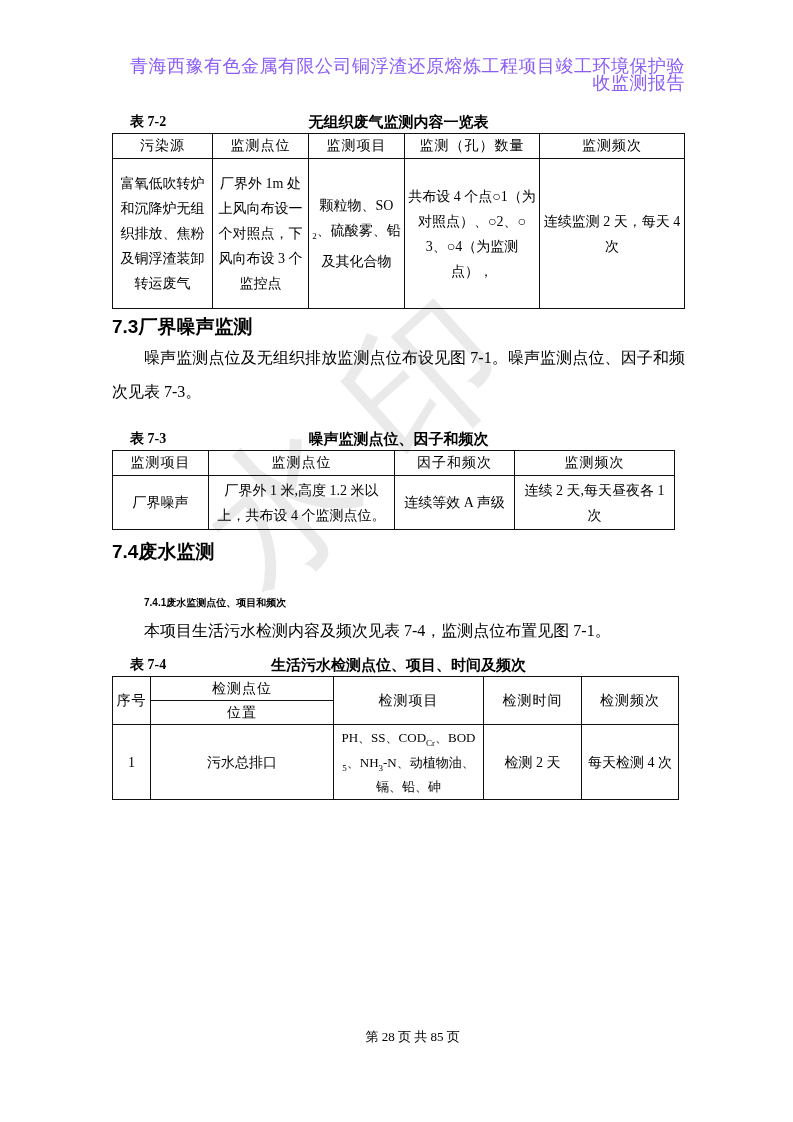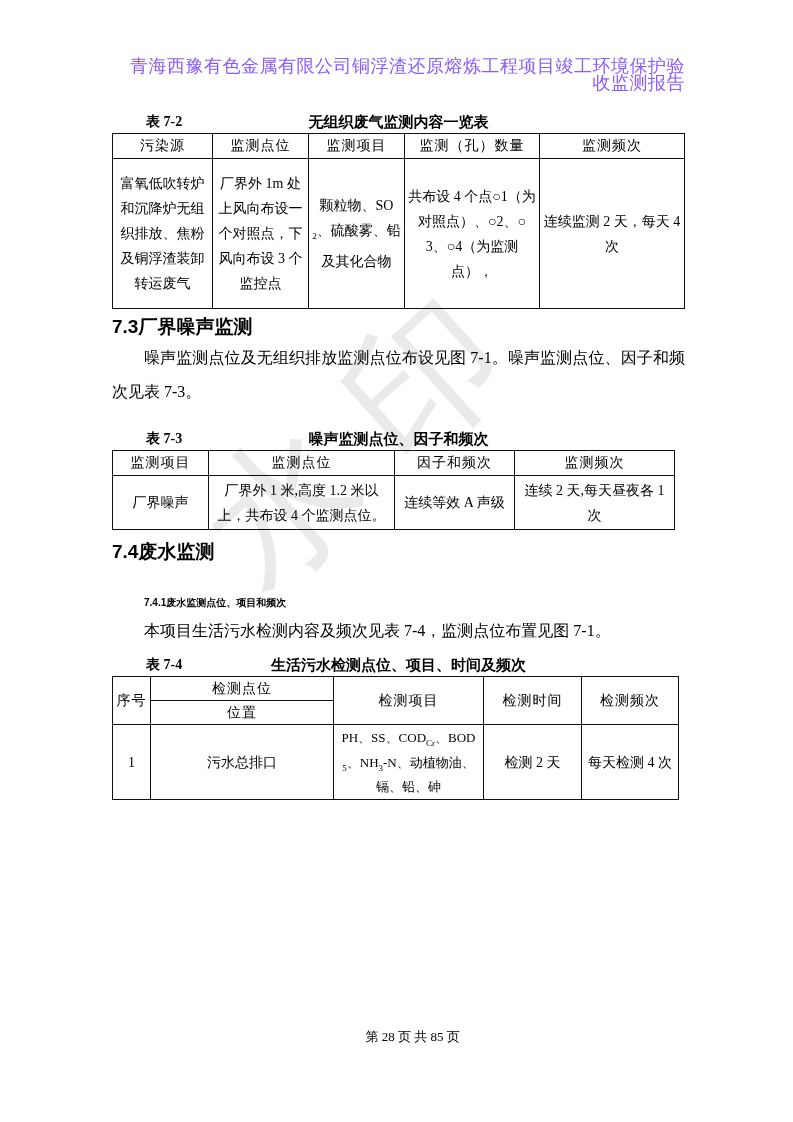--- a/index.html
+++ b/index.html
@@ -38,21 +38,21 @@
     letter-spacing: 0.5px;
   }
   .table-caption {
     position: relative;
     margin-top: 20px;
     height: 20px;
     line-height: 20px;
   }
   .table-caption .cap-label {
     position: absolute;
-    left: 34px;
+    left: 18px;
     top: 0;
     font-weight: bold;
     font-size: 14px;
   }
   .table-caption .cap-title {
     display: block;
     text-align: center;
     font-weight: bold;
     font-size: 15px;
     font-family: "Liberation Sans", "DejaVu Sans", sans-serif;

